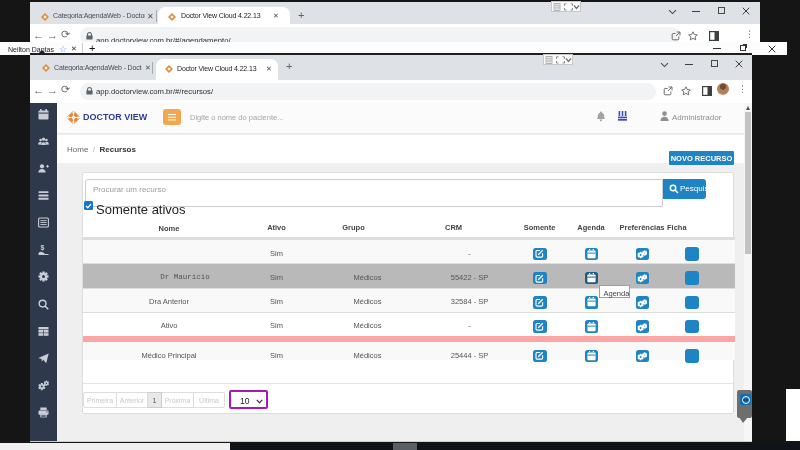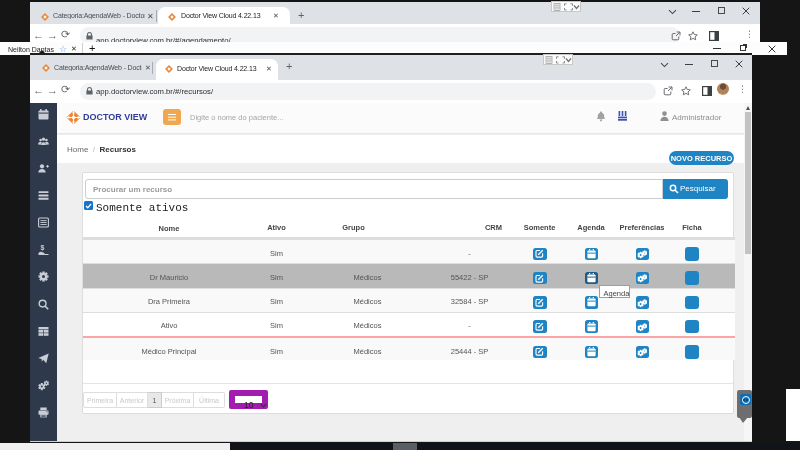--- a/index.html
+++ b/index.html
@@ -202,53 +202,53 @@
             </g>
           </svg>
       <svg class="abs" style="left:603px;top:8px;" width="9" height="10" viewBox="0 0 9 10">
             <circle cx="4.5" cy="2.6" r="2.3" fill="#8f8f8f"></circle>
             <path d="M0.4 10c0-2.6 1.7-4.2 4.1-4.2s4.1 1.6 4.1 4.2z" fill="#8f8f8f"></path>
           </svg>
       <div class="abs" style="left:615px;top:10px;font-size:8px;color:#8e8e8e;">Administrador</div>
     </div>
 
     <div class="abs" style="left:27px;top:60px;width:687px;height:278px;background:#efefef;"></div>
-    <div class="abs blue" style="left:639px;top:48px;width:65px;height:14px;border-radius:7px;color:#fff;font-size:7.5px;font-weight:bold;text-align:center;line-height:15px;white-space:nowrap;">NOVO RECURSO</div>
+    <div class="abs blue" style="left:639px;top:48px;width:65px;height:14px;border-radius:1px;color:#fff;font-size:7.5px;font-weight:bold;text-align:center;line-height:15px;white-space:nowrap;">NOVO RECURSO</div>
 
     <div class="abs" style="left:52px;top:69px;width:652px;height:242px;background:#fff;border:1px solid #ddd;border-radius:2px;">
 
-      <div class="abs" style="left:2px;top:6px;width:578px;height:20px;background:#fff;border:1px solid #ccc;border-radius:3px 0 0 3px;font-weight:bold;">
+      <div class="abs" style="left:2px;top:6px;width:578px;height:28px;background:#fff;border:1px solid #ccc;border-radius:3px 0 0 3px;">
         <div class="abs" style="left:7px;top:5px;font-size:8px;color:#9b9b9b;">Procurar um recurso</div>
       </div>
-      <div class="abs blue" style="left:580px;top:6px;width:65px;height:20px;border-radius:0 3px 3px 0;padding-left:40px;">
+      <div class="abs blue" style="left:580px;top:6px;width:43px;height:20px;border-radius:0 3px 3px 0;padding-left:40px;">
         <svg class="abs" style="left:6px;top:5px;" width="10" height="10" viewBox="0 0 10 10">
               <circle cx="4" cy="4" r="2.7" fill="none" stroke="#fff" stroke-width="1.5"></circle>
               <path d="M6 6L9 9" stroke="#fff" stroke-width="1.6"></path>
             </svg>
         <div class="abs" style="left:17px;top:5px;font-size:8px;color:#fff;">Pesquisar</div>
       </div>
 
       <div class="abs" style="left:1px;top:28px;width:9px;height:9px;background:#1774cc;border-radius:1.5px;">
         <svg class="abs" style="left:1px;top:1.5px;" width="7" height="6" viewBox="0 0 7 6">
               <path d="M1 3l1.8 1.8L6 1" fill="none" stroke="#fff" stroke-width="1.3"></path>
             </svg>
       </div>
-      <div class="abs" style="left:13px;top:29px;font-size:11px;color:#222;font-family:Liberation Mono, monospace;">Somente ativos</div>
+      <div class="abs" style="left:13px;top:29px;font-size:13px;color:#222;">Somente ativos</div>
 
       <div id="tbl" class="abs" style="left:0;top:44px;width:652px;height:146px;">
 
         <div class="abs" style="left:0;top:0;width:652px;height:22px;border-bottom:2px solid #ddd;font-weight:bold;font-size:7.5px;color:#444;">
           <div class="abs" style="left:0;top:7px;width:172px;text-align:center;">Nome</div>
           <div class="abs" style="left:172px;top:6px;width:43px;text-align:center;">Ativo</div>
           <div class="abs" style="left:201px;top:6px;width:139px;text-align:center;">Grupo</div>
-          <div class="abs" style="left:354px;top:6px;width:65px;text-align:right;">CRM</div>
+          <div class="abs" style="left:362px;top:6px;width:65px;text-align:left;">CRM</div>
           <div class="abs" style="left:419px;top:6px;width:75px;text-align:center;">Somente</div>
           <div class="abs" style="left:482px;top:6px;width:52px;text-align:center;">Agenda</div>
           <div class="abs" style="left:520px;top:6px;width:78px;text-align:center;">Preferências</div>
-          <div class="abs" style="left:584px;top:6px;width:50px;text-align:center;">Ficha</div>
+          <div class="abs" style="left:584px;top:6px;width:50px;">Ficha</div>
         </div>
         <div class="abs" style="left:0;top:22px;width:652px;height:24.3px;background:#f9f9f9;border-top:1px solid #ddd;">
           <div class="abs c" style="left:172px;width:43px;">Sim</div>
           <div class="abs c" style="left:354px;width:65px;">-</div>
           <div class="abs btn" style="left:450px;">
                 <svg class="abs" style="left:2px;top:1.8px;" width="9" height="9" viewBox="0 0 9 9">
                   <path d="M7.6 4.2v2.9a1 1 0 0 1-1 1H2a1 1 0 0 1-1-1V2.5a1 1 0 0 1 1-1h3" fill="none" stroke="#fff" stroke-width="1.1"></path>
                   <path d="M3.3 4.7L7.2 0.8l1 1L4.3 5.7l-1.5.5z" fill="#fff"></path>
                 </svg>
               </div>
@@ -276,21 +276,21 @@
                       <circle r="1.8"></circle>
                     </g>
                   </g>
                   <circle cx="3.6" cy="6.0" r="0.9" fill="#1e84c4"></circle>
                   <circle cx="7.7" cy="4.0" r="0.5" fill="#1e84c4"></circle>
                 </svg>
               </div>
           <div class="abs" style="left:602px;top:7px;width:14px;height:13.5px;background:#1e84c4;border-radius:3px;"></div>
         </div>
         <div class="abs" style="left:0;top:46.3px;width:652px;height:24.3px;background:#b9b9b9;border-top:1px solid #ddd;">
-          <div class="abs c" style="left:0;width:172px;">Dr Mauricio</div>
+          <div class="abs c" style="left:16px;width:172px;font-family:Liberation Mono, monospace;">Dr Mauricio</div>
           <div class="abs c" style="left:172px;width:43px;">Sim</div>
           <div class="abs c" style="left:215px;width:139px;">Médicos</div>
           <div class="abs c" style="left:354px;width:65px;">55422 - SP</div>
           <div class="abs btn" style="left:450px;">
                 <svg class="abs" style="left:2px;top:1.8px;" width="9" height="9" viewBox="0 0 9 9">
                   <path d="M7.6 4.2v2.9a1 1 0 0 1-1 1H2a1 1 0 0 1-1-1V2.5a1 1 0 0 1 1-1h3" fill="none" stroke="#fff" stroke-width="1.1"></path>
                   <path d="M3.3 4.7L7.2 0.8l1 1L4.3 5.7l-1.5.5z" fill="#fff"></path>
                 </svg>
               </div>
           <div class="abs btn" style="left:501.5px;background:#1e5b87;">
@@ -317,21 +317,21 @@
                       <circle r="1.8"></circle>
                     </g>
                   </g>
                   <circle cx="3.6" cy="6.0" r="0.9" fill="#1e84c4"></circle>
                   <circle cx="7.7" cy="4.0" r="0.5" fill="#1e84c4"></circle>
                 </svg>
               </div>
           <div class="abs" style="left:602px;top:7px;width:14px;height:13.5px;background:#1e84c4;border-radius:3px;"></div>
         </div>
         <div class="abs" style="left:0;top:70.6px;width:652px;height:24.3px;background:#f9f9f9;border-top:1px solid #ddd;">
-          <div class="abs c" style="left:0;width:172px;">Dra Primeira</div>
+          <div class="abs c" style="left:0;width:172px;">Dra Anterior</div>
           <div class="abs c" style="left:172px;width:43px;">Sim</div>
           <div class="abs c" style="left:215px;width:139px;">Médicos</div>
           <div class="abs c" style="left:354px;width:65px;">32584 - SP</div>
           <div class="abs btn" style="left:450px;">
                 <svg class="abs" style="left:2px;top:1.8px;" width="9" height="9" viewBox="0 0 9 9">
                   <path d="M7.6 4.2v2.9a1 1 0 0 1-1 1H2a1 1 0 0 1-1-1V2.5a1 1 0 0 1 1-1h3" fill="none" stroke="#fff" stroke-width="1.1"></path>
                   <path d="M3.3 4.7L7.2 0.8l1 1L4.3 5.7l-1.5.5z" fill="#fff"></path>
                 </svg>
               </div>
           <div class="abs btn" style="left:501.5px;background:#1e84c4;">
@@ -398,21 +398,21 @@
                       <rect x="-0.9" y="-2.6" width="1.8" height="5.2" transform="rotate(120)"></rect>
                       <circle r="1.8"></circle>
                     </g>
                   </g>
                   <circle cx="3.6" cy="6.0" r="0.9" fill="#1e84c4"></circle>
                   <circle cx="7.7" cy="4.0" r="0.5" fill="#1e84c4"></circle>
                 </svg>
               </div>
           <div class="abs" style="left:602px;top:7px;width:14px;height:13.5px;background:#1e84c4;border-radius:3px;"></div>
         </div>
-        <div class="abs" style="left:0;top:119.2px;width:652px;height:24.3px;background:#f9f9f9;border-top:2px solid #fca5a5;">
+        <div class="abs" style="left:0;top:119.2px;width:652px;height:24.3px;background:#f9f9f9;border-top:6px solid #fca5a5;">
           <div class="abs c" style="left:0;width:172px;">Médico Principal</div>
           <div class="abs c" style="left:172px;width:43px;">Sim</div>
           <div class="abs c" style="left:215px;width:139px;">Médicos</div>
           <div class="abs c" style="left:354px;width:65px;">25444 - SP</div>
           <div class="abs btn" style="left:450px;">
                 <svg class="abs" style="left:2px;top:1.8px;" width="9" height="9" viewBox="0 0 9 9">
                   <path d="M7.6 4.2v2.9a1 1 0 0 1-1 1H2a1 1 0 0 1-1-1V2.5a1 1 0 0 1 1-1h3" fill="none" stroke="#fff" stroke-width="1.1"></path>
                   <path d="M3.3 4.7L7.2 0.8l1 1L4.3 5.7l-1.5.5z" fill="#fff"></path>
                 </svg>
               </div>
@@ -449,21 +449,21 @@
       </div>
 
       <div class="abs" style="left:0px;top:210px;width:652px;height:1px;background:#e4e4e4;"></div>
 
       <div class="abs" style="left:0px;top:219px;height:16px;font-size:7px;color:#c9c9c9;">
         <div class="abs" style="left:0;top:0;width:34px;height:16px;border:1px solid #ddd;border-radius:2px 0 0 2px;text-align:center;line-height:15px;background:#fff;">Primeira</div>
         <div class="abs" style="left:34px;top:0;width:31px;height:16px;border:1px solid #ddd;border-left:none;text-align:center;line-height:15px;background:#fff;">Anterior</div>
         <div class="abs" style="left:65px;top:0;width:14px;height:16px;border:1px solid #ccc;border-left:none;text-align:center;line-height:15px;background:#e8e8e8;color:#555;">1</div>
         <div class="abs" style="left:79px;top:0;width:32px;height:16px;border:1px solid #ddd;border-left:none;text-align:center;line-height:15px;background:#fff;">Próxima</div>
         <div class="abs" style="left:111px;top:0;width:31px;height:16px;border:1px solid #ddd;border-left:none;border-radius:0 2px 2px 0;text-align:center;line-height:15px;background:#fff;">Última</div>
-        <div class="abs" style="left:146px;top:-2px;width:39px;height:19px;border:6px solid #a21caf;border-radius:2px;background:#fff;">
+        <div class="abs" style="left:146px;top:-2px;width:39px;height:19px;border:2px solid #a21caf;border-radius:2px;background:#fff;">
           <div class="abs" style="left:9px;top:4px;font-size:8.5px;color:#222;">10</div>
           <svg class="abs" style="left:25px;top:7px;" width="7" height="5" viewBox="0 0 7 5">
                 <path d="M0.8 0.8l2.7 3L6.2 0.8" fill="none" stroke="#333" stroke-width="1.2"></path>
               </svg>
         </div>
       </div>
 
       <div class="abs" style="left:516px;top:112px;width:31px;height:13px;background:#fff;border:1px solid #9f9f9f;z-index:5;">
         <div class="abs" style="left:3.5px;top:2.5px;font-size:7.5px;color:#444;">Agenda</div>
       </div>

